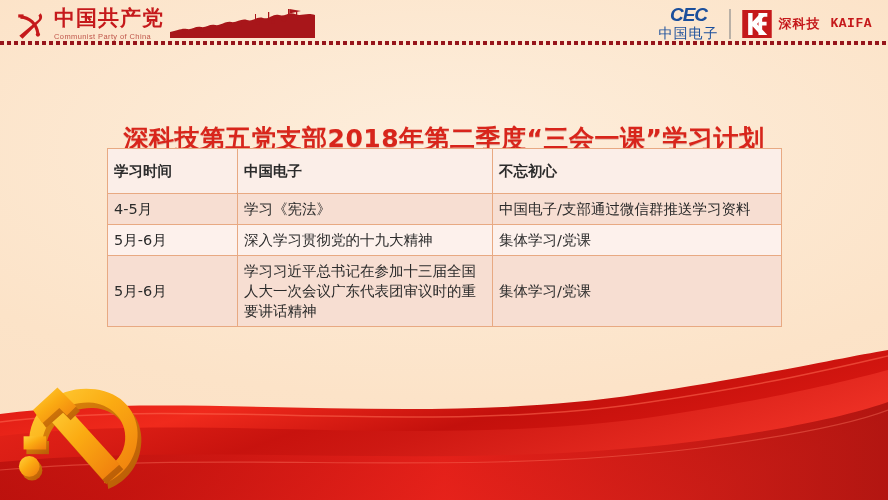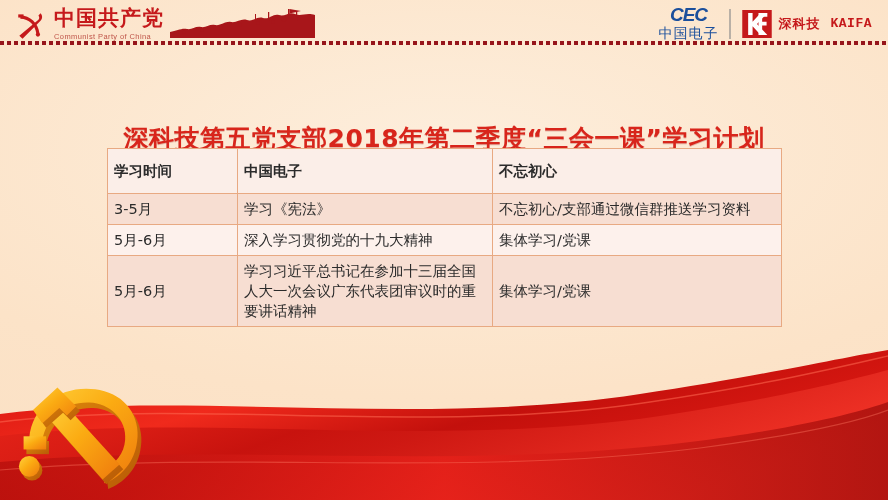--- a/index.html
+++ b/index.html
@@ -150,23 +150,23 @@
         </colgroup>
       <thead>
         <tr>
           <th>学习时间</th>
           <th>中国电子</th>
           <th>不忘初心</th>
         </tr>
       </thead>
       <tbody>
         <tr class="odd">
-          <td>3-5月</td>
+          <td>4-5月</td>
           <td>学习《宪法》</td>
-          <td>不忘初心/支部通过微信群推送学习资料</td>
+          <td>中国电子/支部通过微信群推送学习资料</td>
         </tr>
         <tr class="even">
           <td>5月-6月</td>
           <td>深入学习贯彻党的十九大精神</td>
           <td>集体学习/党课</td>
         </tr>
         <tr class="odd">
           <td>5月-6月</td>
           <td>学习习近平总书记在参加十三届全国人大一次会议广东代表团审议时的重要讲话精神</td>
           <td>集体学习/党课</td>

